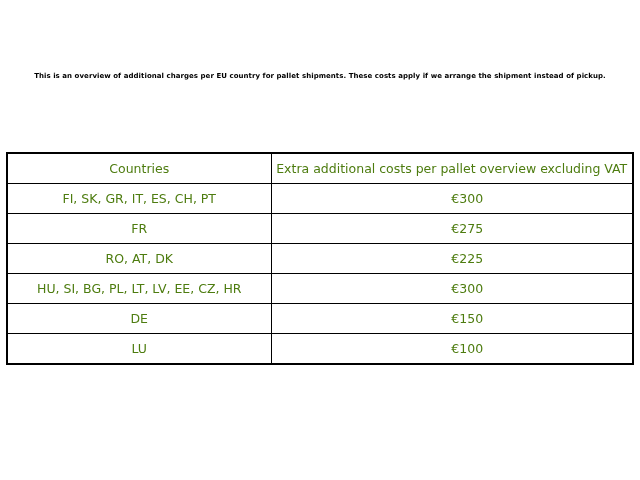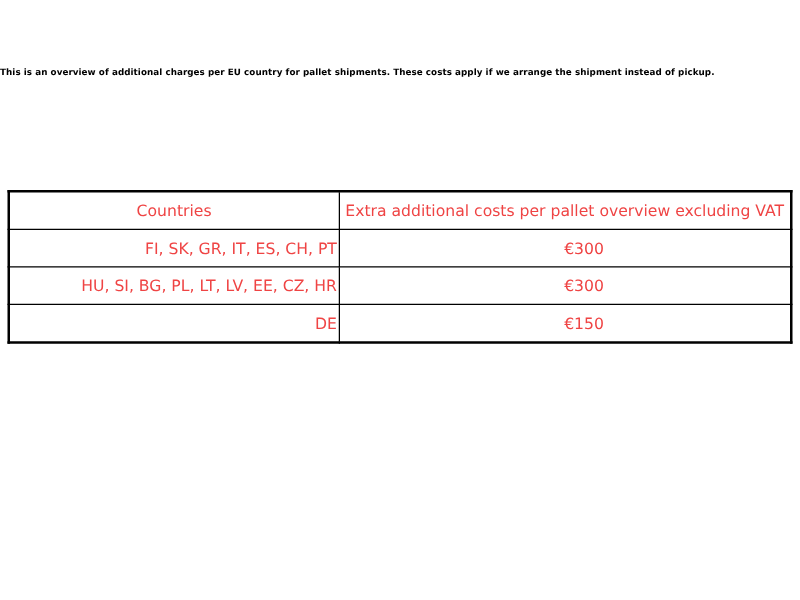--- a/index.html
+++ b/index.html
@@ -9,40 +9,40 @@
   body {
     position: relative;
     width: 640px;
     height: 480px;
     background: #ffffff;
     font-family: "DejaVu Sans", sans-serif;
     overflow: hidden;
   }
   .description {
     position: absolute;
-    top: 53px;
+    top: 71px;
     left: 0;
-    width: 524px;
+    width: 640px;
     text-align: center;
     font-size: 7px;
     line-height: 10px;
     font-weight: bold;
     color: #000000;
     letter-spacing: 0.05px;
     white-space: nowrap;
   }
   table.charges {
     position: absolute;
     left: 6px;
     top: 152px;
     width: 626px;
     border-collapse: collapse;
     table-layout: fixed;
     background: #ffffff;
-    color: #ef4444;
+    color: #4d7c0f;
     font-size: 12.5px;
   }
   table.charges {
     border: 2px solid #000000;
   }
   table.charges th,
   table.charges td {
     border: 1px solid #000000;
     vertical-align: middle;
     font-weight: normal;
@@ -51,21 +51,21 @@
   }
   table.charges th {
     height: 29px;
     text-align: center;
     padding: 0 4px;
   }
   table.charges td {
     height: 27px;
   }
   td.countries-cell {
-    text-align: right;
+    text-align: center;
     margin-top: 26px;
   }
   td.cost-cell {
     padding-left: 32px;
     text-align: center;
   }
   col.col-countries { width: 264px; }
   col.col-cost { width: 362px; }
 </style>
 </head>
@@ -83,21 +83,33 @@
       <th>Countries</th>
       <th>Extra additional costs per pallet overview excluding VAT</th>
     </tr>
   </thead>
   <tbody>
     <tr>
       <td class="countries-cell">FI, SK, GR, IT, ES, CH, PT</td>
       <td class="cost-cell">€300</td>
     </tr>
     <tr>
+      <td class="countries-cell">FR</td>
+      <td class="cost-cell">€275</td>
+    </tr>
+    <tr>
+      <td class="countries-cell">RO, AT, DK</td>
+      <td class="cost-cell">€225</td>
+    </tr>
+    <tr>
       <td class="countries-cell">HU, SI, BG, PL, LT, LV, EE, CZ, HR</td>
       <td class="cost-cell">€300</td>
     </tr>
     <tr>
       <td class="countries-cell">DE</td>
       <td class="cost-cell">€150</td>
     </tr>
+    <tr>
+      <td class="countries-cell">LU</td>
+      <td class="cost-cell">€100</td>
+    </tr>
   </tbody>
 </table>
 
 </body></html>

